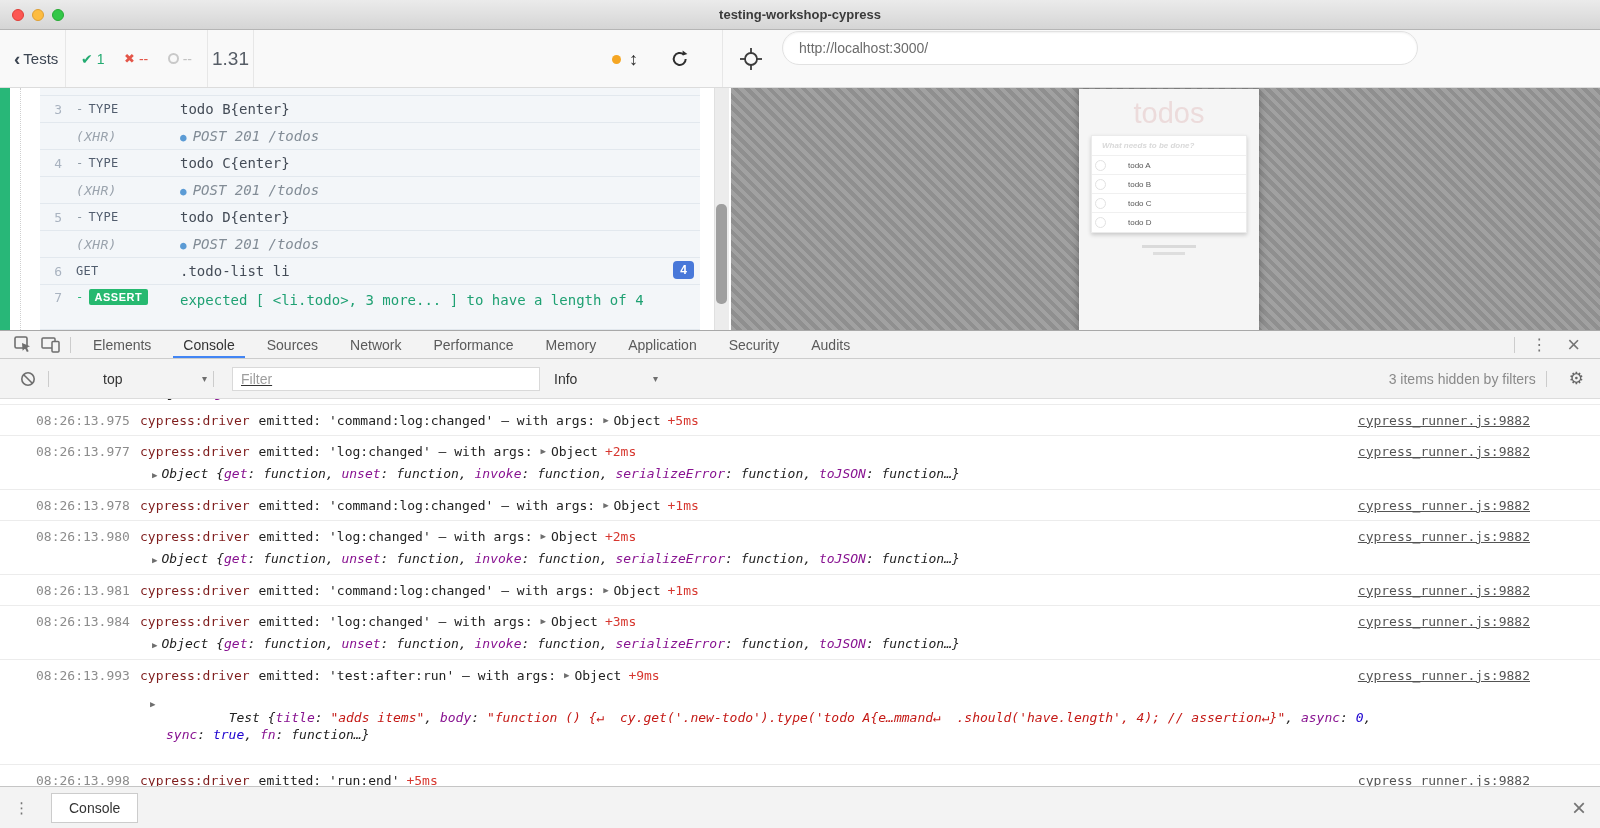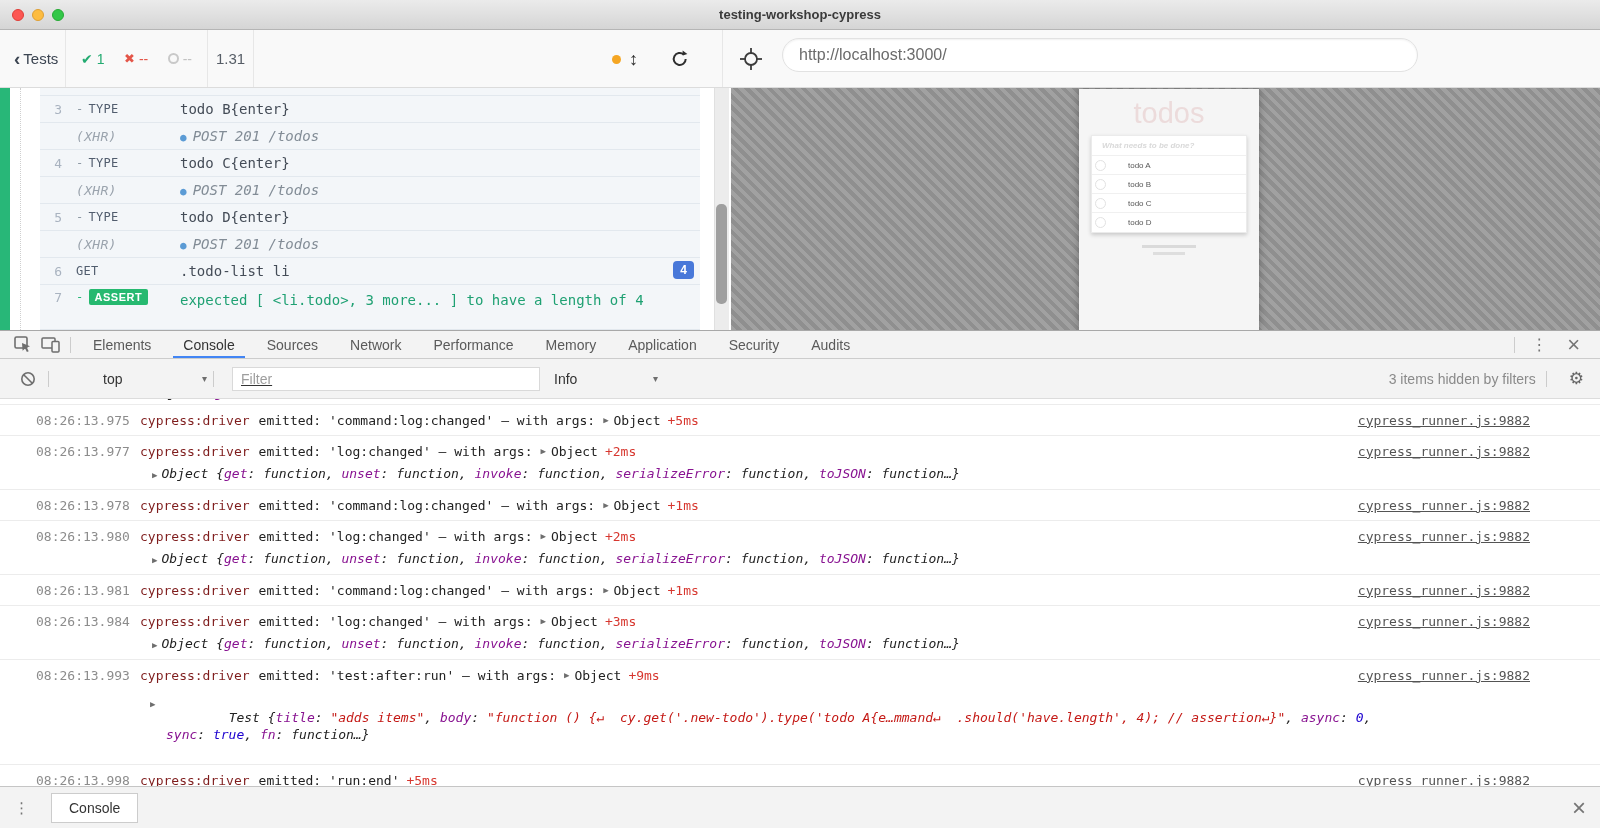--- a/index.html
+++ b/index.html
@@ -23,33 +23,33 @@
             border-right:1px solid #e7e7e7; }
   .sec-tests { left:0; width:66px; padding-left:14px; }
   .chev { font-size:19px; font-weight:bold; color:#3c4552; margin-right:3px; }
   .tests-label { font-size:15px; color:#3c4552; }
   .sec-stats { left:66px; width:142px; padding:0 15px; justify-content:space-between; }
   .stat { display:flex; align-items:center; gap:4px; font-size:14px; }
   .st-pass { color:#23ab71; } .st-pass .ic { font-size:14px; }
   .st-fail { color:#e45649; } .st-fail .ic { font-size:13px; }
   .st-pend { color:#c2c2c2; }
   .pend-ring { width:11px; height:11px; border:2px solid #c9c9c9; border-radius:50%; }
-  .sec-dur { left:208px; width:46px; justify-content:center; font-size:15px; color:#565d66; }
+  .sec-dur { left:208px; width:46px; justify-content:center; font-size:19px; color:#565d66; }
   .hdr-dot { position:absolute; left:612px; top:25px; width:9px; height:9px;
              border-radius:50%; background:#f5a623; }
   .hdr-updown { position:absolute; left:629px; top:50%; transform:translateY(-50%);
                 font-size:18px; font-weight:bold; color:#2f2f2f; }
   .hdr-refresh { position:absolute; left:670px; top:19px; }
   .hdr-vdiv { position:absolute; left:722px; top:0; width:1px; height:100%; background:#e7e7e7; }
   .hdr-crosshair { position:absolute; left:738px; top:16px; }
-  .hdr-url { position:absolute; left:782px; top:8px; width:636px; height:34px;
+  .hdr-url { position:absolute; left:782px; top:1px; width:636px; height:34px;
              background:#fff; border:1px solid #e2e2e2; border-radius:17px;
              box-shadow:inset 0 1px 2px rgba(0,0,0,.06);
              display:flex; align-items:center; padding:0 16px;
-             font-size:16px; color:#6b6b6b; }
+             font-size:14px; color:#6b6b6b; }
   .hdr-size { position:absolute; right:18px; top:0; height:100%;
               display:flex; align-items:center; gap:7px; }
   .vsize { font-size:15px; color:#6e6e6e; }
   .vscale { font-size:13px; color:#9b9b9b; }
   .info-ic { width:14px; height:14px; border-radius:50%; background:#4a4a4a; color:#fff;
              font-family:"Liberation Serif",serif; font-style:italic; font-size:10px;
              display:flex; align-items:center; justify-content:center; }
 
   
   .split { height:242px; position:relative; overflow:hidden; background:#fff; }

